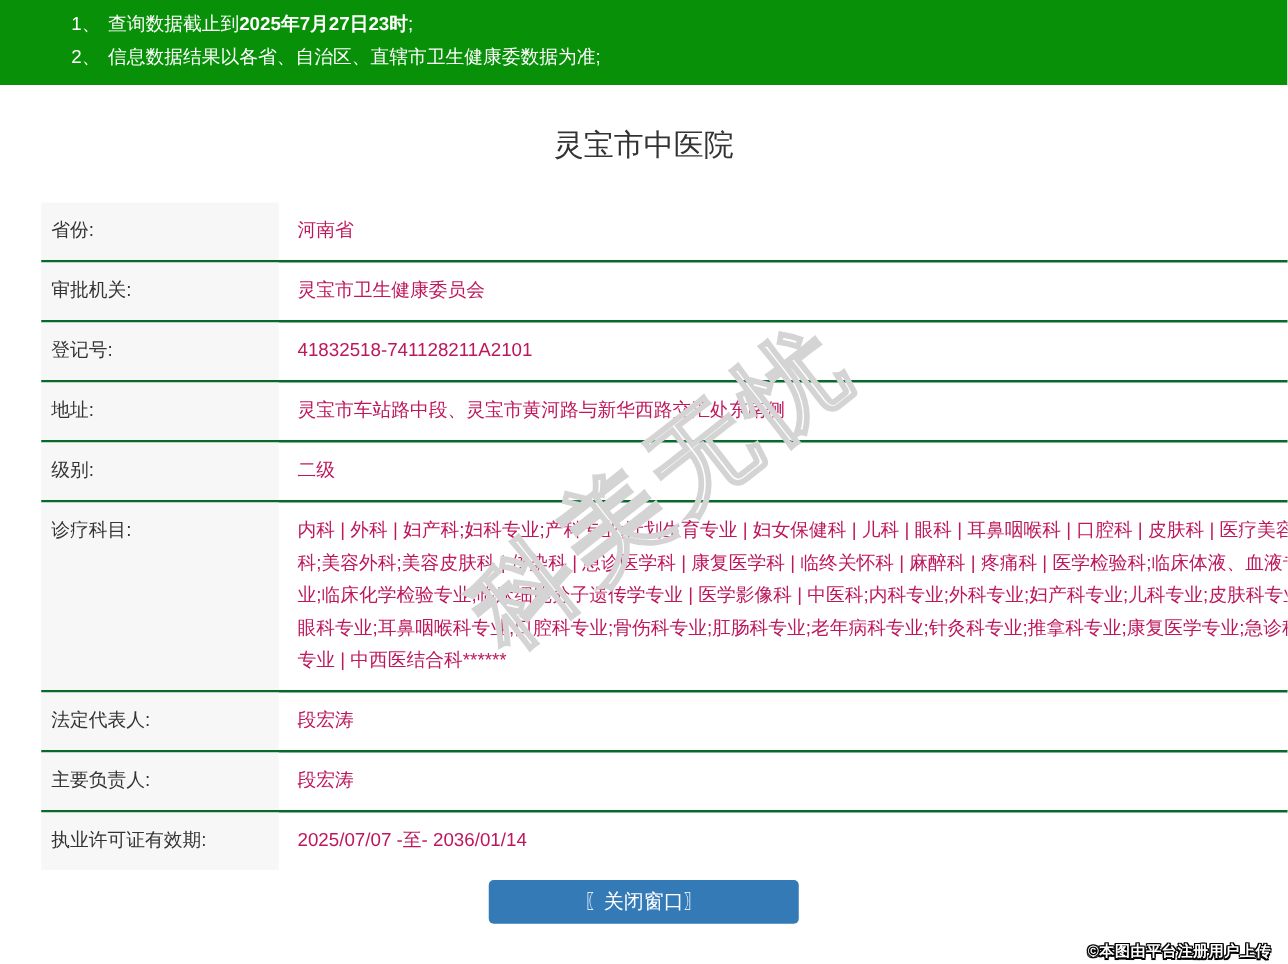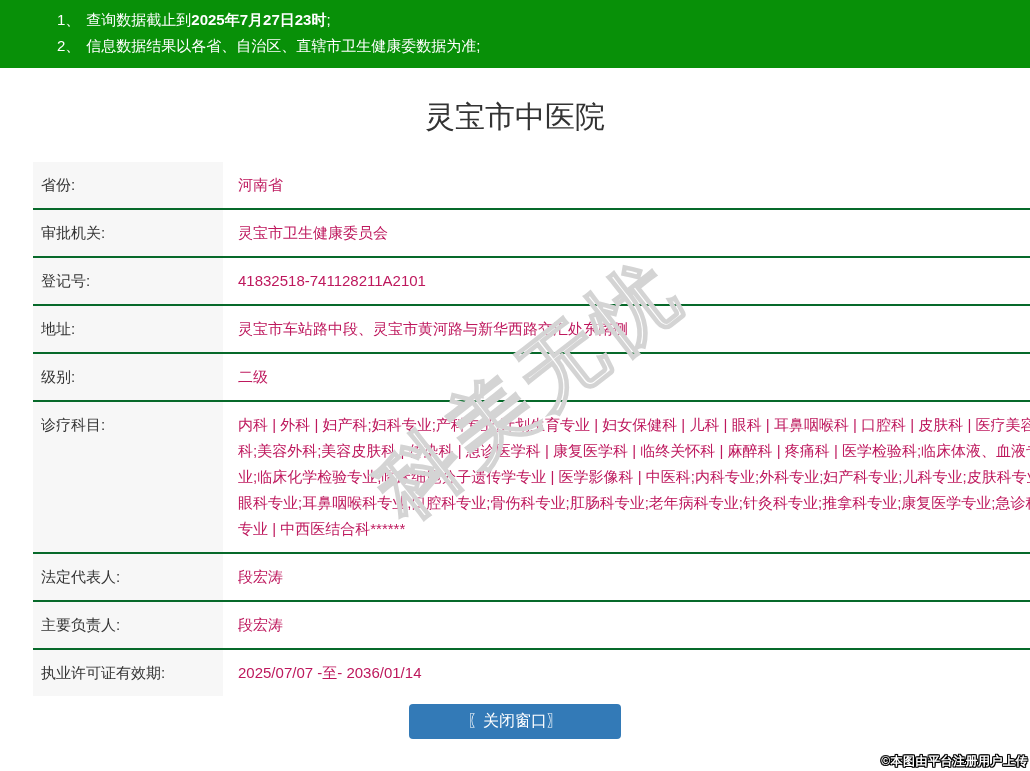--- a/index.html
+++ b/index.html
@@ -11,53 +11,53 @@
   
   .notice-bar {
     background:#089008; color:#ffffff;
     padding:7px 10px 9px 57px; line-height:26px; font-size:15px;
   }
   .notice-item { white-space:nowrap; }
   .notice-item .num { margin-right:6px; }
   .notice-item .b { font-weight:bold;margin-top:11px; }
   
   .page-title {
-    text-align:center; font-size:30px; font-weight:400; color:#333333;
+    text-align:center; font-size:24px; font-weight:400; color:#333333;
     margin-top:27px; margin-bottom:23px; line-height:44px;
   }
   
   .info-table { width:1030px;margin-left:33px; }
   .row { display:flex; }
   .row + .row { border-top:2px solid #07692a; }
   .cell-label {
     width:190px; min-width:190px; background:#f7f7f7;
     padding:10px 4px 10px 8px; font-size:15px; line-height:26px; color:#333333;
   }
   .cell-value {
     flex:1; padding:10px 15px; font-size:15px; line-height:26px; color:#be185d;
     word-break:break-all;
   }
   
   .button-row { text-align:center; padding-top:8px; }
   .close-btn {
-    width:212px; height:35px; background:#337ab7; color:#ffffff;
+    width:248px; height:35px; background:#337ab7; color:#ffffff;
     border:none; border-radius:4px; font-size:16px; cursor:pointer;
     font-family:"Liberation Sans","DejaVu Sans",sans-serif;
   }
   
   .wm-diagonal {
     position:absolute; left:315px; top:265px; width:430px; height:250px;
     display:flex; align-items:center; justify-content:center;
     transform:rotate(-38deg); pointer-events:none; z-index:5;
     font-size:82px; font-weight:bold; letter-spacing:8px; white-space:nowrap;
     color:rgba(255,255,255,0.12);
     -webkit-text-stroke:2px #d4d4d4; text-stroke:2px #d4d4d4;
   }
   .photo-credit {
-    position:absolute; right:2px; bottom:1px; z-index:6;
+    position:absolute; right:13px; bottom:1px; z-index:6;
     font-size:12px; font-weight:bold; color:#ffffff; letter-spacing:0.5px;
     text-shadow:-1px 0 #000,1px 0 #000,0 -1px #000,0 1px #000,
                 -1px -1px #000,1px 1px #000,-1px 1px #000,1px -1px #000;
   }
 </style>
 </head>
 <body>
 
 <div class="notice-bar">
   <div class="notice-item"><span class="num">1、</span><span>查询数据截止到</span><span class="b">2025年7月27日23时</span><span>;</span></div>

